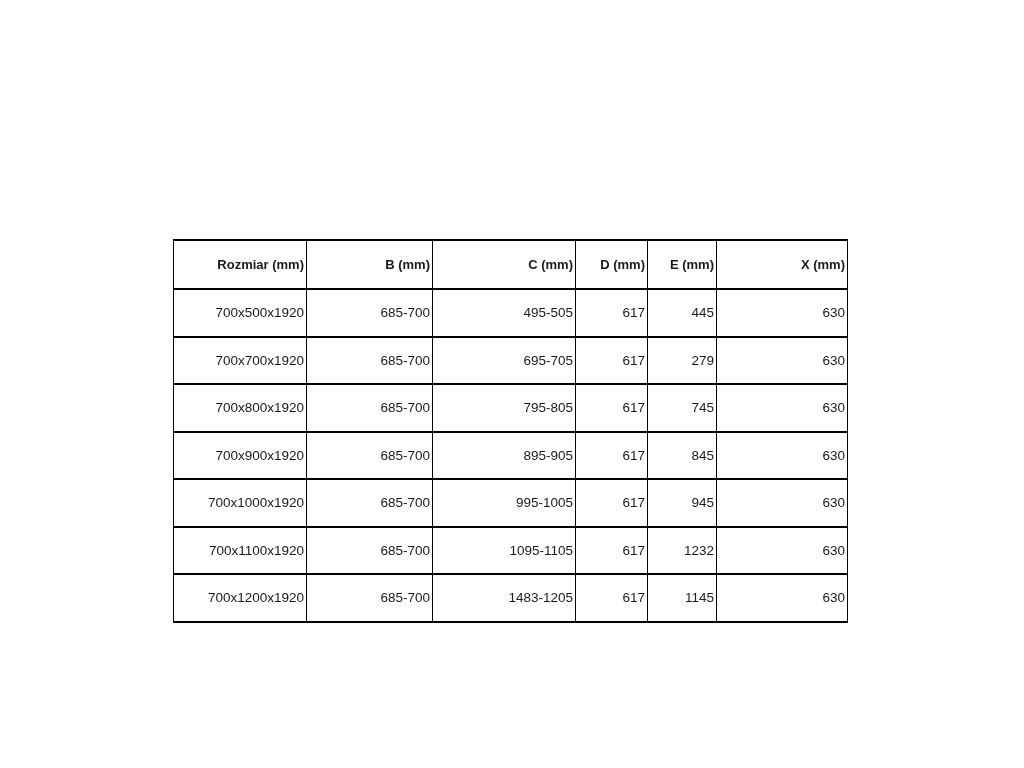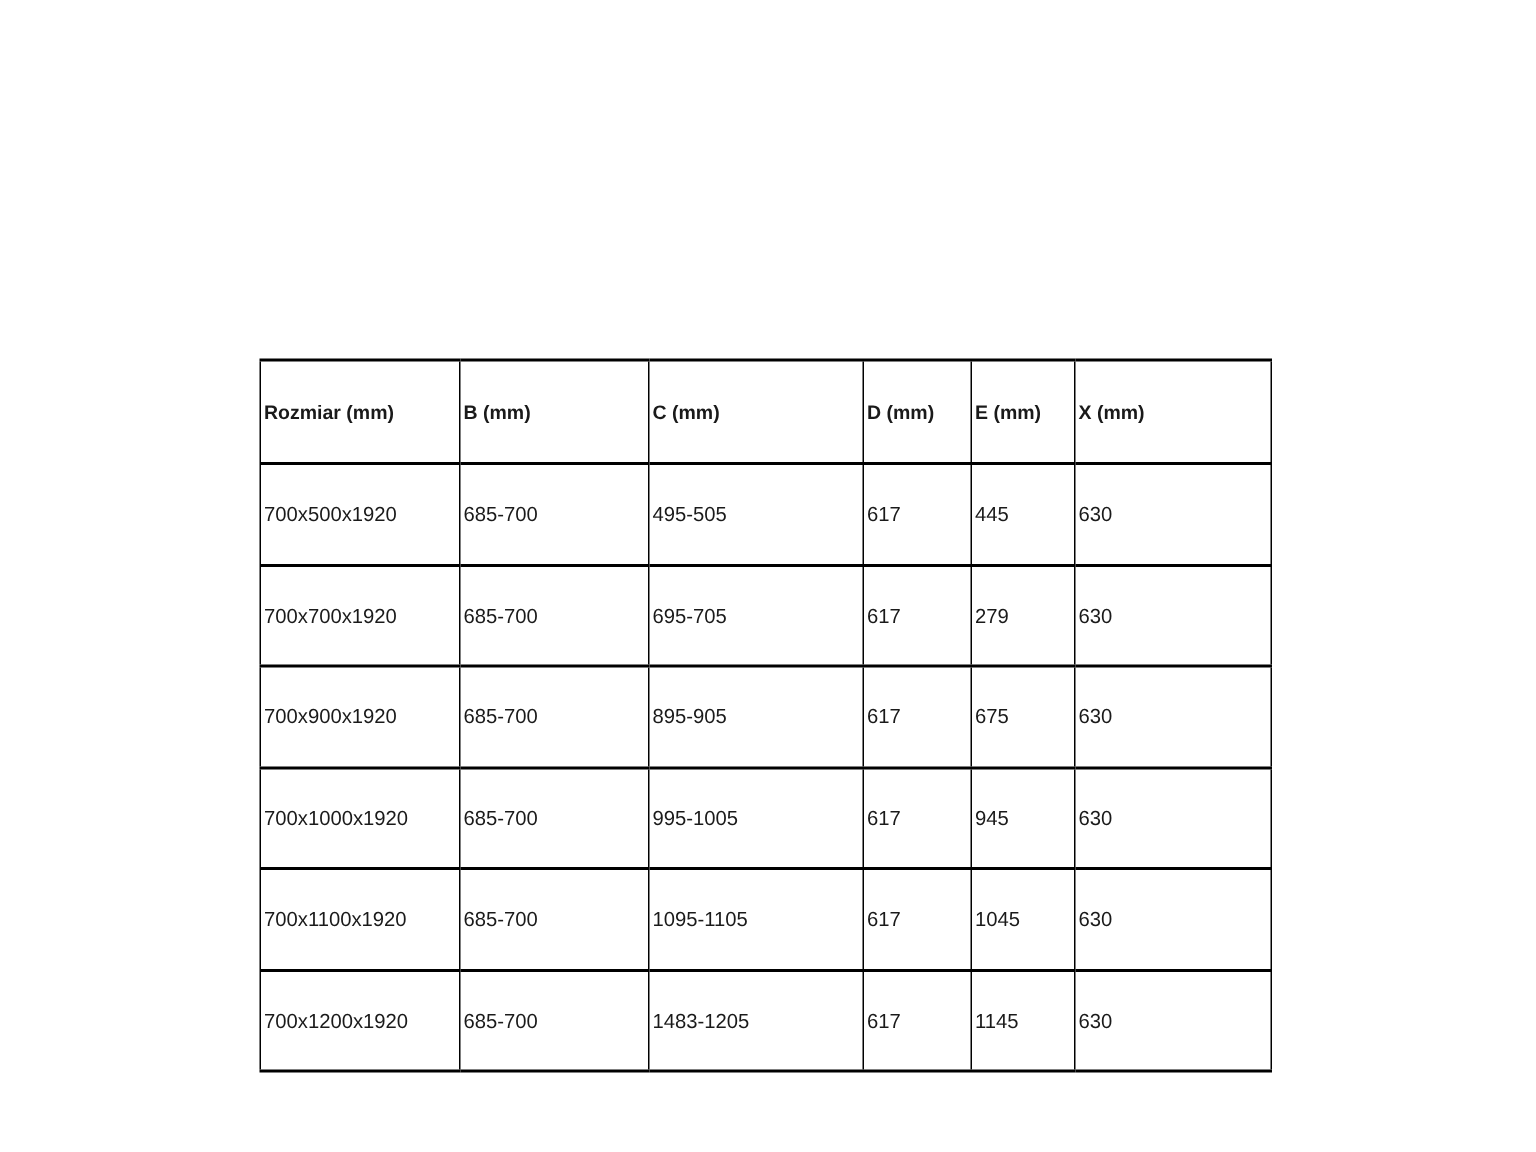--- a/index.html
+++ b/index.html
@@ -19,23 +19,23 @@
     border-collapse: collapse;
     table-layout: fixed;
     width: 674px;
     color: #1a1a1a;
   }
   table.spec th, table.spec td {
     border-left: 1px solid #000000;
     border-right: 1px solid #000000;
     border-top: 2px solid #000000;
     border-bottom: 2px solid #000000;
-    text-align: left;
+    text-align: right;
     vertical-align: middle;
-    padding: 18px 2px;
+    padding: 8px 2px;
     overflow: hidden;
     white-space: nowrap;
   }
   table.spec th {
     font-size: 13px;
     font-weight: bold;
     height: 31px;
   }
   table.spec td {
     font-size: 13.5px;
@@ -78,41 +78,49 @@
       </tr>
       <tr>
         <td>700x700x1920</td>
         <td>685-700</td>
         <td>695-705</td>
         <td>617</td>
         <td>279</td>
         <td>630</td>
       </tr>
       <tr>
+        <td>700x800x1920</td>
+        <td>685-700</td>
+        <td>795-805</td>
+        <td>617</td>
+        <td>745</td>
+        <td>630</td>
+      </tr>
+      <tr>
         <td>700x900x1920</td>
         <td>685-700</td>
         <td>895-905</td>
         <td>617</td>
-        <td>675</td>
+        <td>845</td>
         <td>630</td>
       </tr>
       <tr>
         <td>700x1000x1920</td>
         <td>685-700</td>
         <td>995-1005</td>
         <td>617</td>
         <td>945</td>
         <td>630</td>
       </tr>
       <tr>
         <td>700x1100x1920</td>
         <td>685-700</td>
         <td>1095-1105</td>
         <td>617</td>
-        <td>1045</td>
+        <td>1232</td>
         <td>630</td>
       </tr>
       <tr>
         <td>700x1200x1920</td>
         <td>685-700</td>
         <td>1483-1205</td>
         <td>617</td>
         <td>1145</td>
         <td>630</td>
       </tr>

